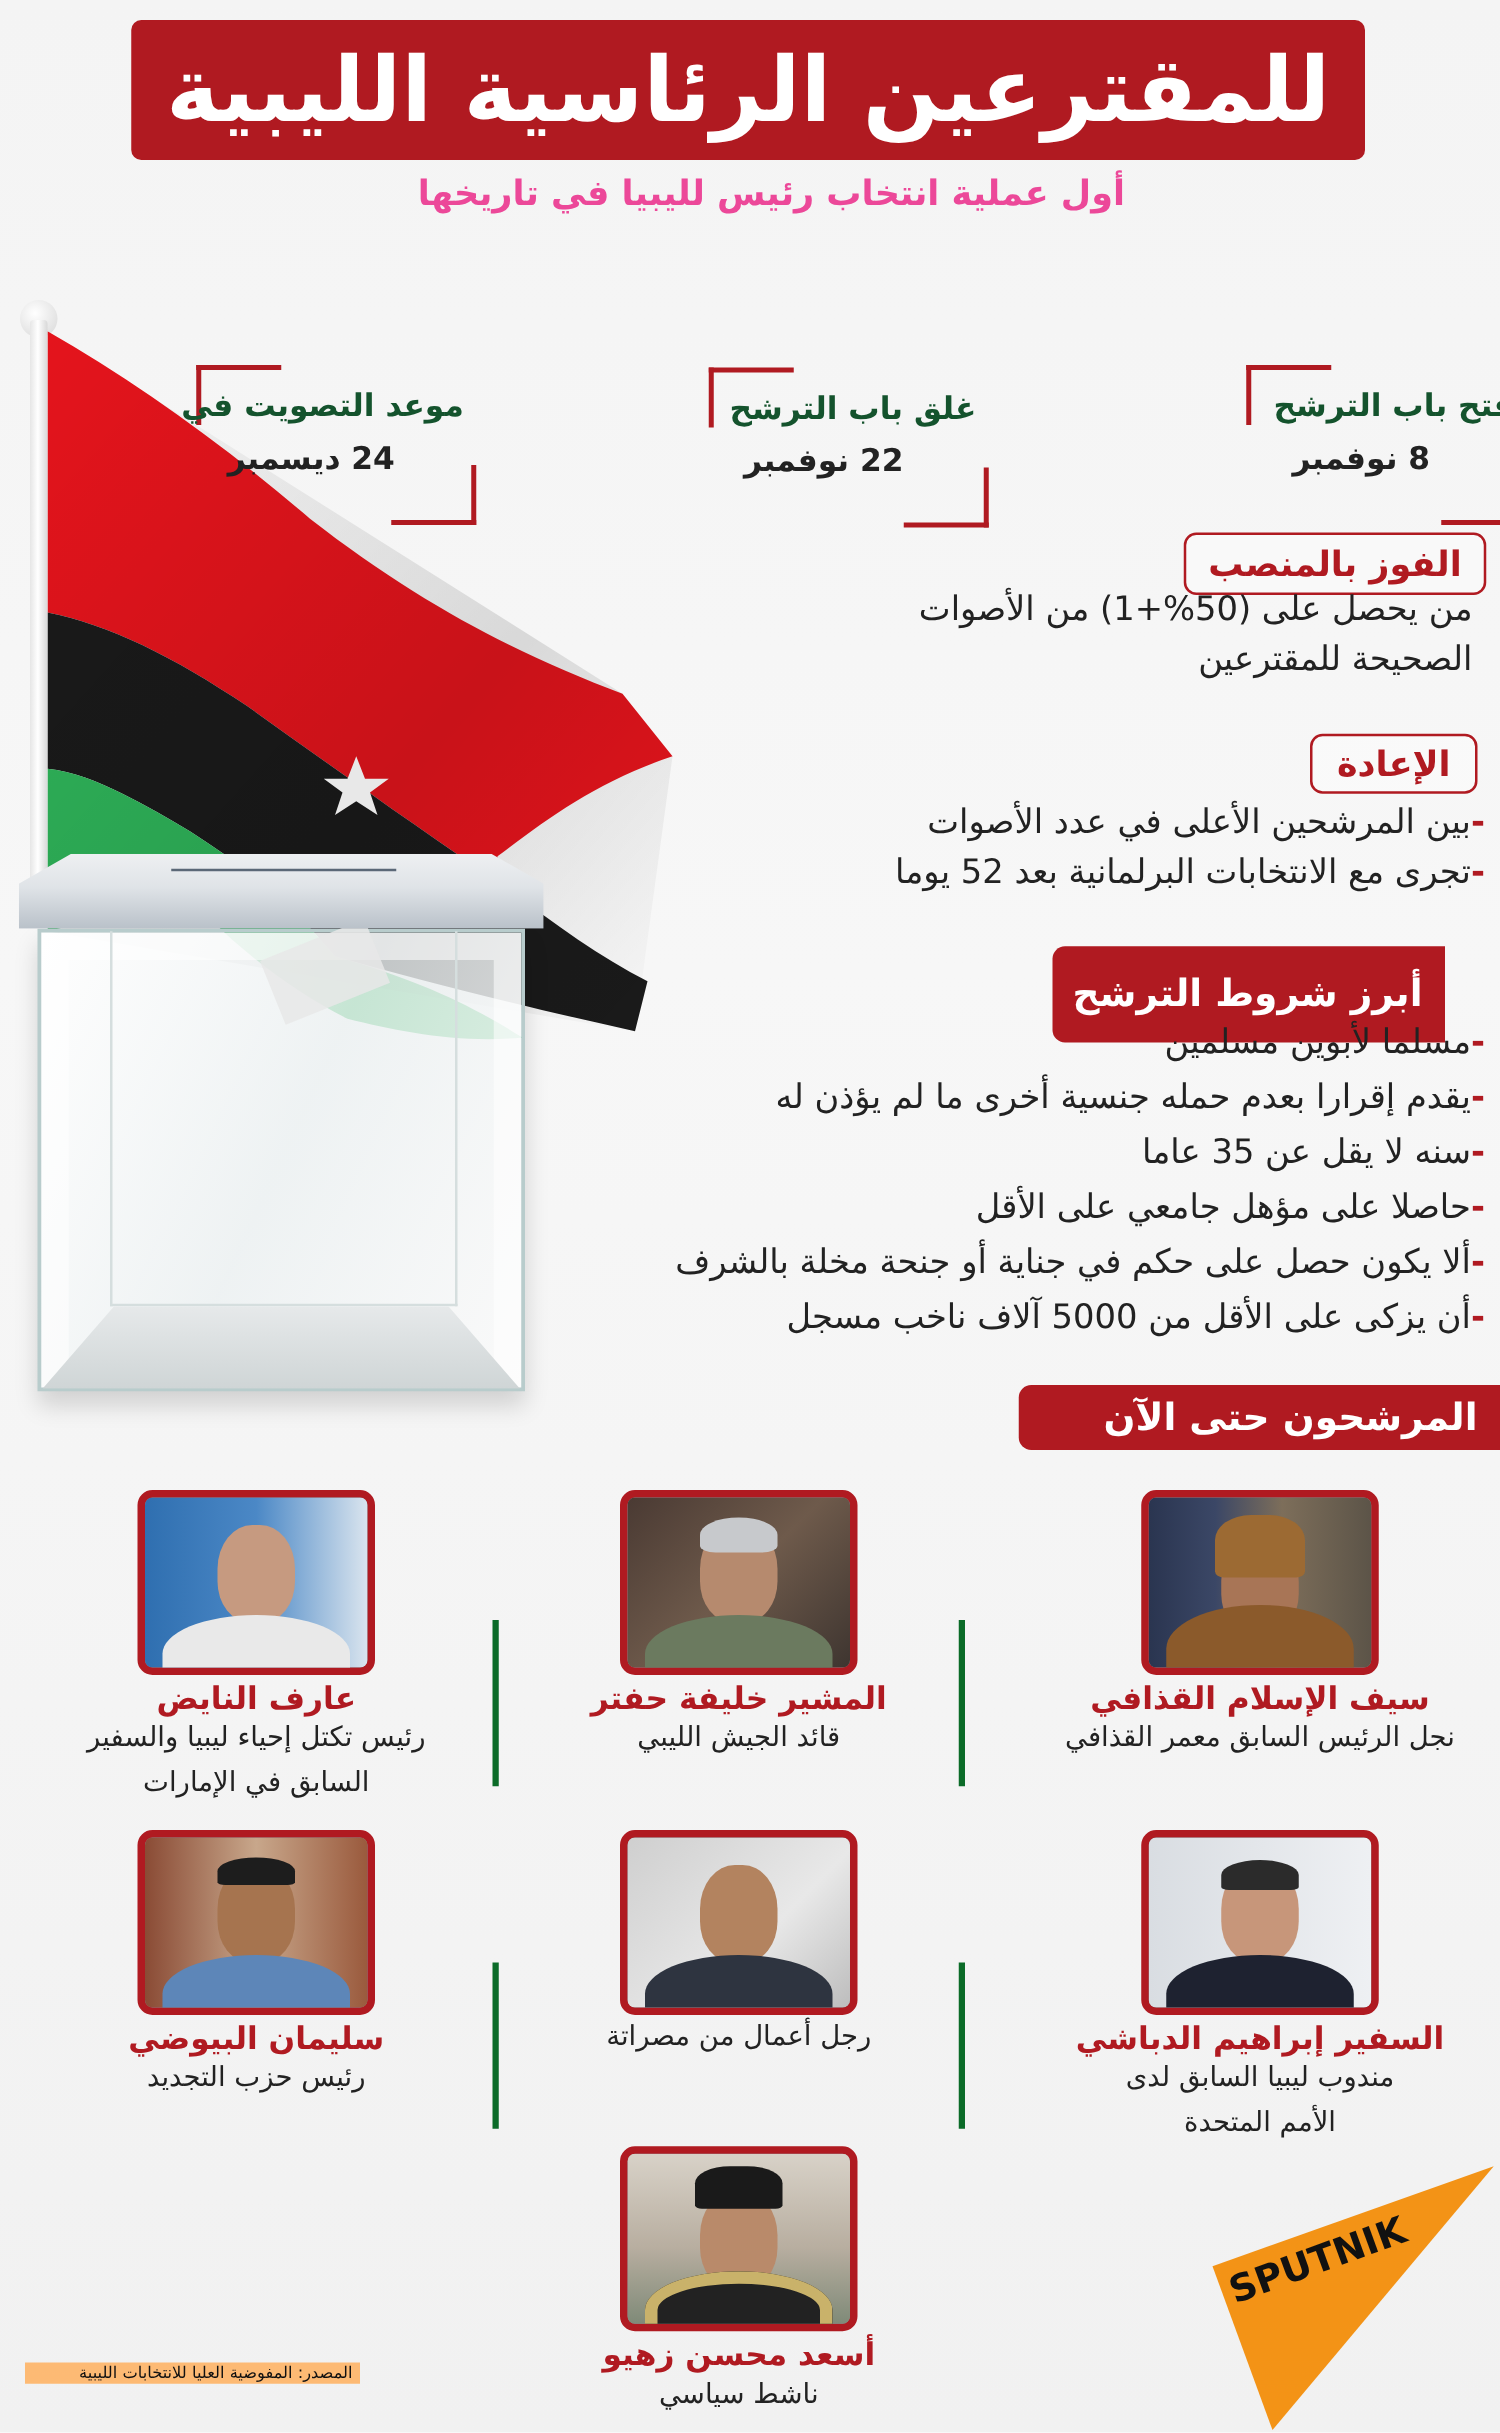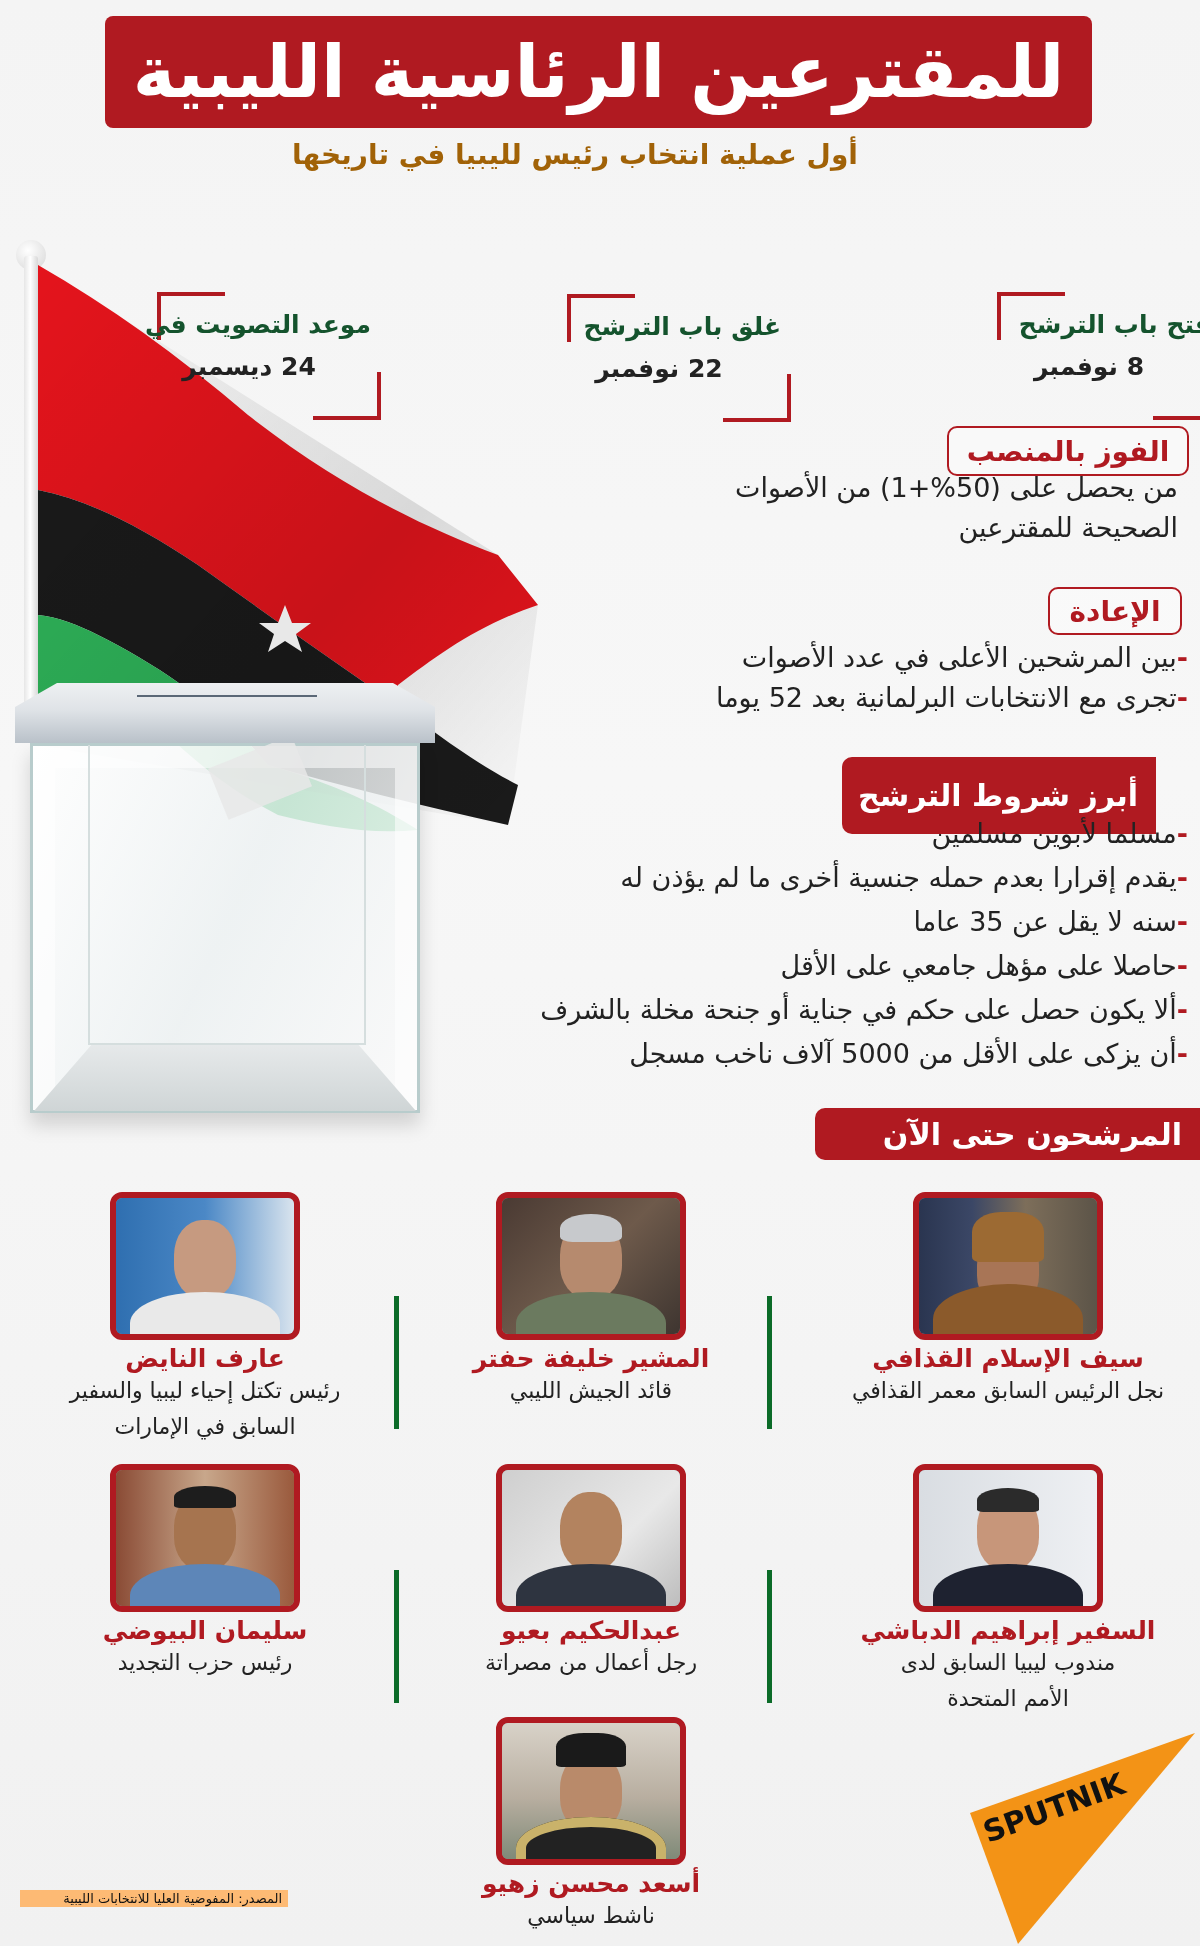--- a/index.html
+++ b/index.html
@@ -17,22 +17,22 @@
   .title-banner {
     left: 105px; top: 16px; width: 987px; height: 112px;
     background: #b01a21; border-radius: 8px;
     display: flex; align-items: center; justify-content: center;
   }
   .title-text {
     color: #fff; font-weight: bold; font-size: 72px; direction: rtl;
     white-space: nowrap; letter-spacing: -1px;
   }
   .subtitle {
-    left: 250px; top: 138px; width: 650px; text-align: center;
-    color: #a16207; font-weight: bold; font-size: 28px; direction: rtl; white-space: nowrap;
+    left: 250px; top: 138px; width: 650px; text-align: right;
+    color: #ec4899; font-weight: bold; font-size: 28px; direction: rtl; white-space: nowrap;
   }
 
   
   .date-block { width: 224px; height: 128px; }
   .corner-tl {
     position: absolute; left: 0; top: 0; width: 68px; height: 48px;
     border-left: 4px solid #b01a21; border-top: 4px solid #b01a21;
   }
   .corner-br {
     position: absolute; right: 0; bottom: 0; width: 68px; height: 48px;
@@ -255,21 +255,20 @@
   <div class="cand-role">مندوب ليبيا السابق لدى</div>
   <div class="cand-role">الأمم المتحدة</div>
 </div>
 
 <div class="abs cand" style="left:406px;top:1464px">
   <div class="photo">
     <div class="bg" style="background:linear-gradient(135deg,#cfcfcf,#e8e8e8 60%,#bdbdbd)"></div>
     <div class="head" style="background:#b3835f"></div>
     <div class="torso" style="background:#2e3440"></div>
   </div>
-  <div class="cand-name">عبدالحكيم بعيو</div>
   <div class="cand-role">رجل أعمال من مصراتة</div>
 </div>
 
 <div class="abs cand" style="left:20px;top:1464px">
   <div class="photo">
     <div class="bg" style="background:linear-gradient(90deg,#8a4b35,#c8a78b 50%,#9a5a3d)"></div>
     <div class="head" style="background:#a6744f"></div>
     <div class="head" style="background:#1d1d1d;top:16px;height:22px;border-radius:50% 50% 10% 10%"></div>
     <div class="torso" style="background:#5d86b8"></div>
   </div>

